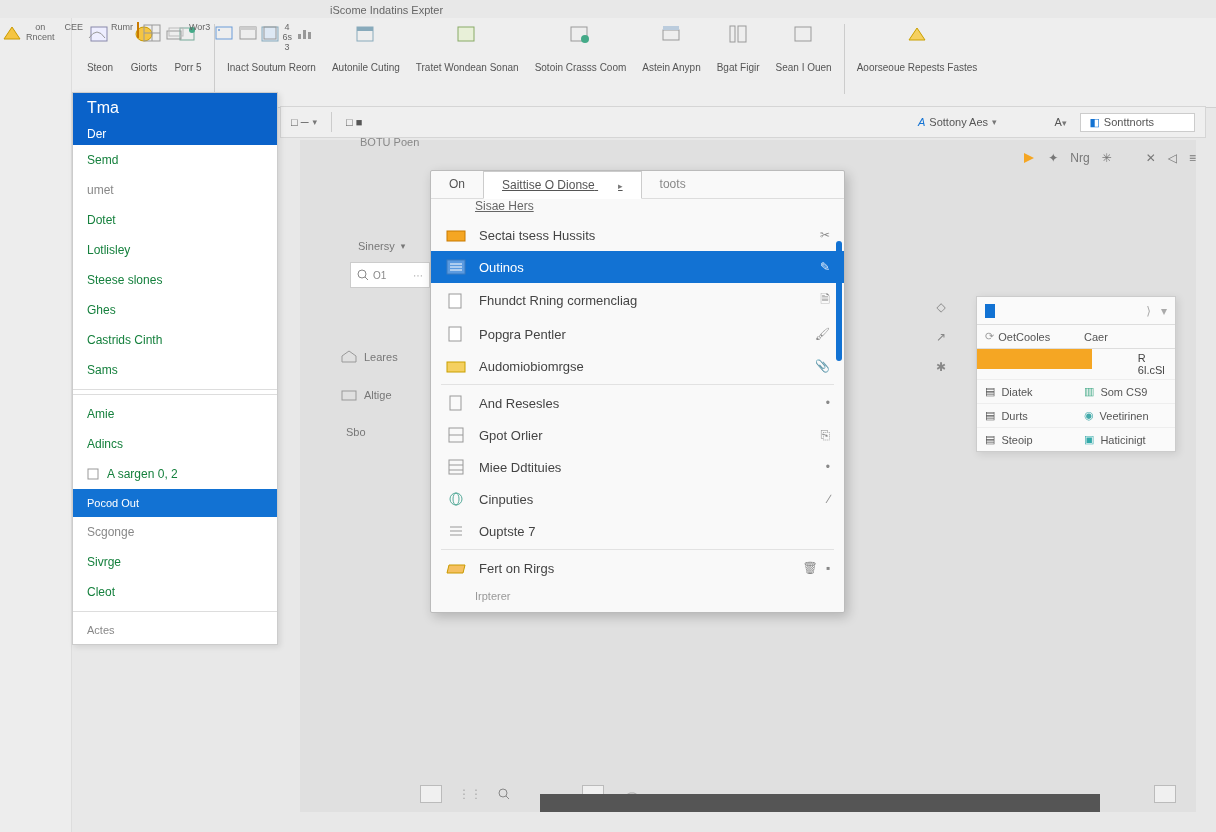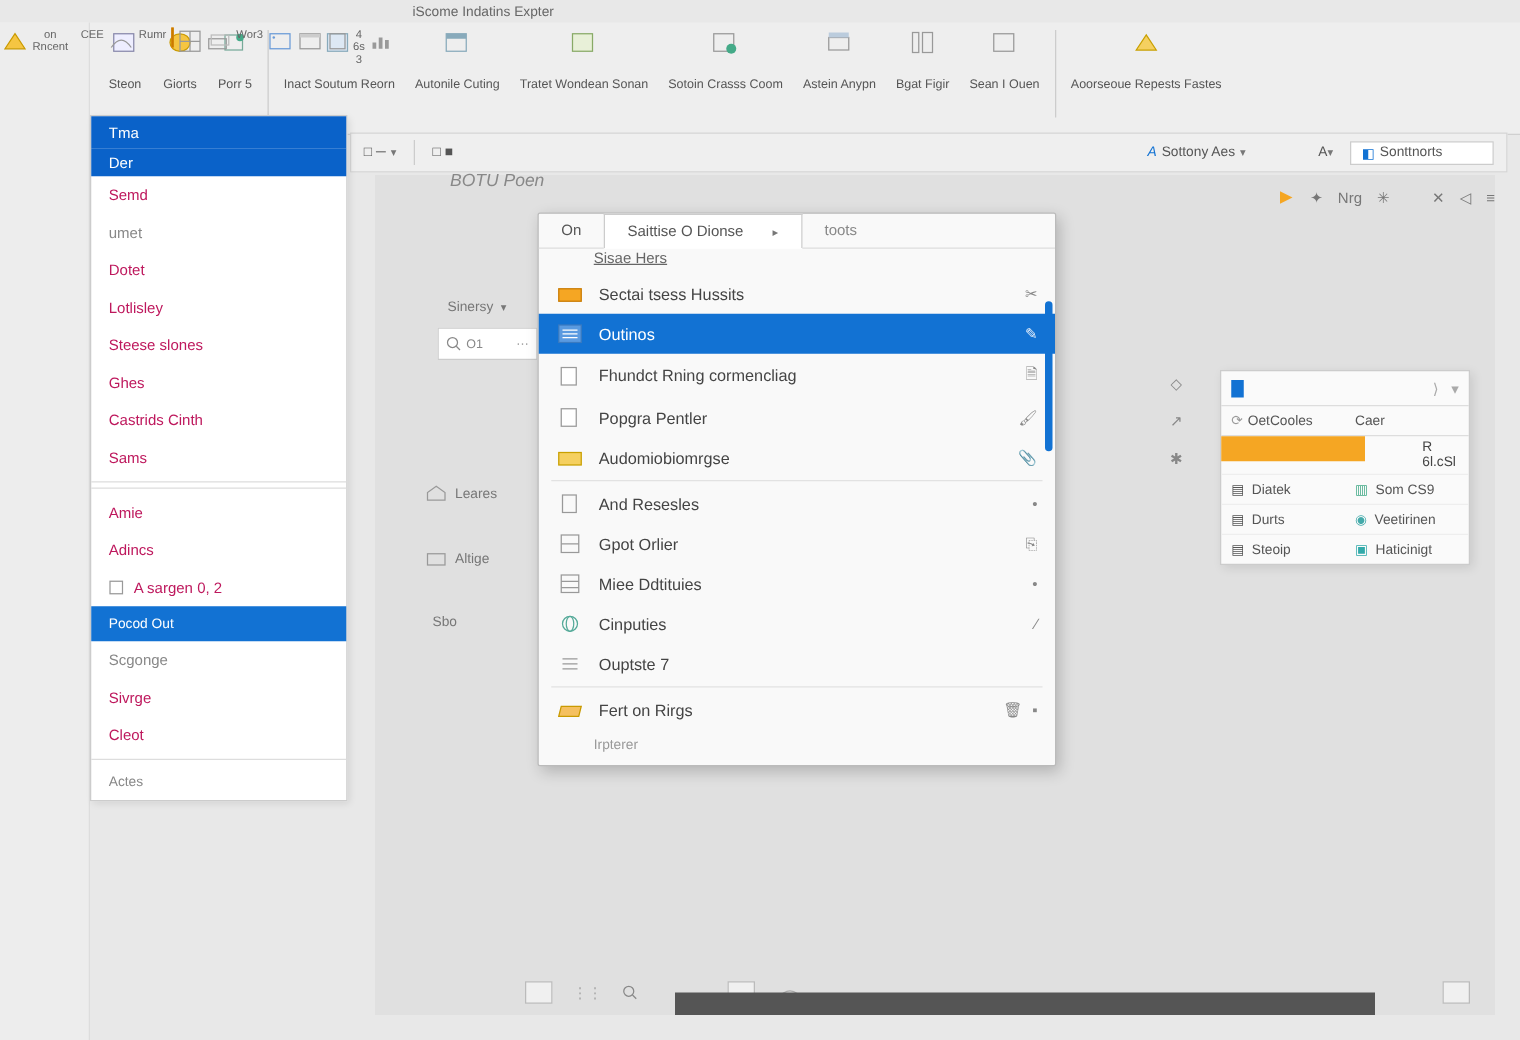--- a/index.html
+++ b/index.html
@@ -19,48 +19,48 @@
   .subribbon .seg { display:flex; align-items:center; gap:4px; }
   .chev { font-size:9px; color:#777; }
   
   
   .left-col { position:absolute; top:18px; left:0; width:72px; height:calc(100% - 18px); background:#ededed; border-right:1px solid #ddd; padding:4px 2px; display:flex; flex-direction:row; gap:4px; }
   .left-col .mini { height:22px; display:flex; align-items:center; justify-content:center; font-size:12px; color:#666;}
   .left-col .lbl { font-size:9px; text-align:center; color:#666; }
   .left-col .orange-box { width:22px; height:16px; background:#f5a623; margin:0 auto; border:1px solid #c97a00;}
   
   .side-menu { position:absolute; top:92px; left:72px; width:206px; background:#fff; border:1px solid #ccc; box-shadow:2px 2px 6px rgba(0,0,0,0.1); }
-  .side-menu .hdr-sel { background:#0a62c9; color:#fff; padding:6px 14px; font-size:12px; }
+  .side-menu .hdr-sel { background:#0a62c9; color:#fff; padding:6px 14px; font-size:16px; }
   .side-menu .hdr-sel2 { background:#0a62c9; color:#fff; padding:4px 14px; font-size:12px; }
-  .side-menu .item { padding:8px 14px; font-size:12px; color:#be185d; }
+  .side-menu .item { padding:8px 14px; font-size:12px; color:#15803d; }
   .side-menu .sep{ height:1px; background:#ddd; margin:4px 0;}
   .side-menu .item.selected2{ background:#1272d3; color:#fff; font-size:11px;}
   .side-menu .grey { color:#888; }
   .side-menu .with-icon{ display:flex; align-items:center; gap:8px;}
   
   
   .canvas {
     position:absolute; top:140px; left:300px; right:20px; bottom:20px;
     background:#e0e0e0;
   }
   .canvas .panel-left { position:absolute; top:50px; left:40px; width:90px; color:#777; font-size:11px;}
-  .canvas .panel-left .row{ display:flex; align-items:center; gap:6px; margin-bottom:24px;margin-top:38px;}
-  .canvas .proplabel { position:absolute; top:46px; left:40px; font-size:14px; color:#888;font-style:italic;}
+  .canvas .panel-left .row{ display:flex; align-items:center; gap:6px; margin-bottom:24px;}
+  .canvas .proplabel { position:absolute; top:46px; left:40px; font-size:11px; color:#888;}
   .canvas .bottombar { position:absolute; bottom:6px; left:120px; right:20px; height:24px; display:flex; align-items:center; gap:16px;}
   .bottombar .btn{ width:22px;height:18px;border:1px solid #bbb;background:#f0f0f0;}
   .canvas .dark-bottom { position:absolute; bottom:0; left:240px; width:560px; height:18px; background:#555;}
   
   
   .popup {
     position:absolute; top:170px; left:430px; width:415px; background:#f9f9f9;
     border:1px solid #bbb; box-shadow:3px 4px 12px rgba(0,0,0,0.2); border-radius:2px;
   }
   .popup .tabrow { display:flex; border-bottom:1px solid #ddd;}
   .popup .tabrow .t { padding:6px 18px; font-size:12px; color:#555;}
-  .popup .tabrow .t.active { background:#fff; border:1px solid #ccc; border-bottom:1px solid #fff; margin-bottom:-1px; }
+  .popup .tabrow .t.active { background:#fff; border:1px solid #ccc; border-bottom:1px solid #fff; margin-bottom:-1px;text-decoration:underline; }
   .popup .tabrow .t.trail { color:#888;}
   .popup .section-head { display:flex; align-items:center; gap:10px; padding:8px 12px; font-size:13px; color:#333;}
   .popup .section-sub { padding:0 12px 6px 44px; font-size:12px; color:#666;text-decoration:underline;}
   .popup .listitem { display:flex; align-items:center; gap:12px; padding:7px 14px; font-size:13px; color:#444; position:relative;}
   .popup .listitem .ic { width:22px; height:18px; display:flex; align-items:center; justify-content:center;}
   .popup .listitem .end { margin-left:auto; font-size:12px; color:#888; display:flex; gap:8px;}
   .popup .listitem.selected { background:#1272d3; color:#fff;}
   .popup .listitem.selected .end{ color:#e8f0fb;}
   .popup .divline{ height:1px; background:#e2e2e2; margin:2px 10px;}
   .popup .scrolltrack{ position:absolute; right:2px; top:70px; bottom:10px; width:6px; background:transparent;}

